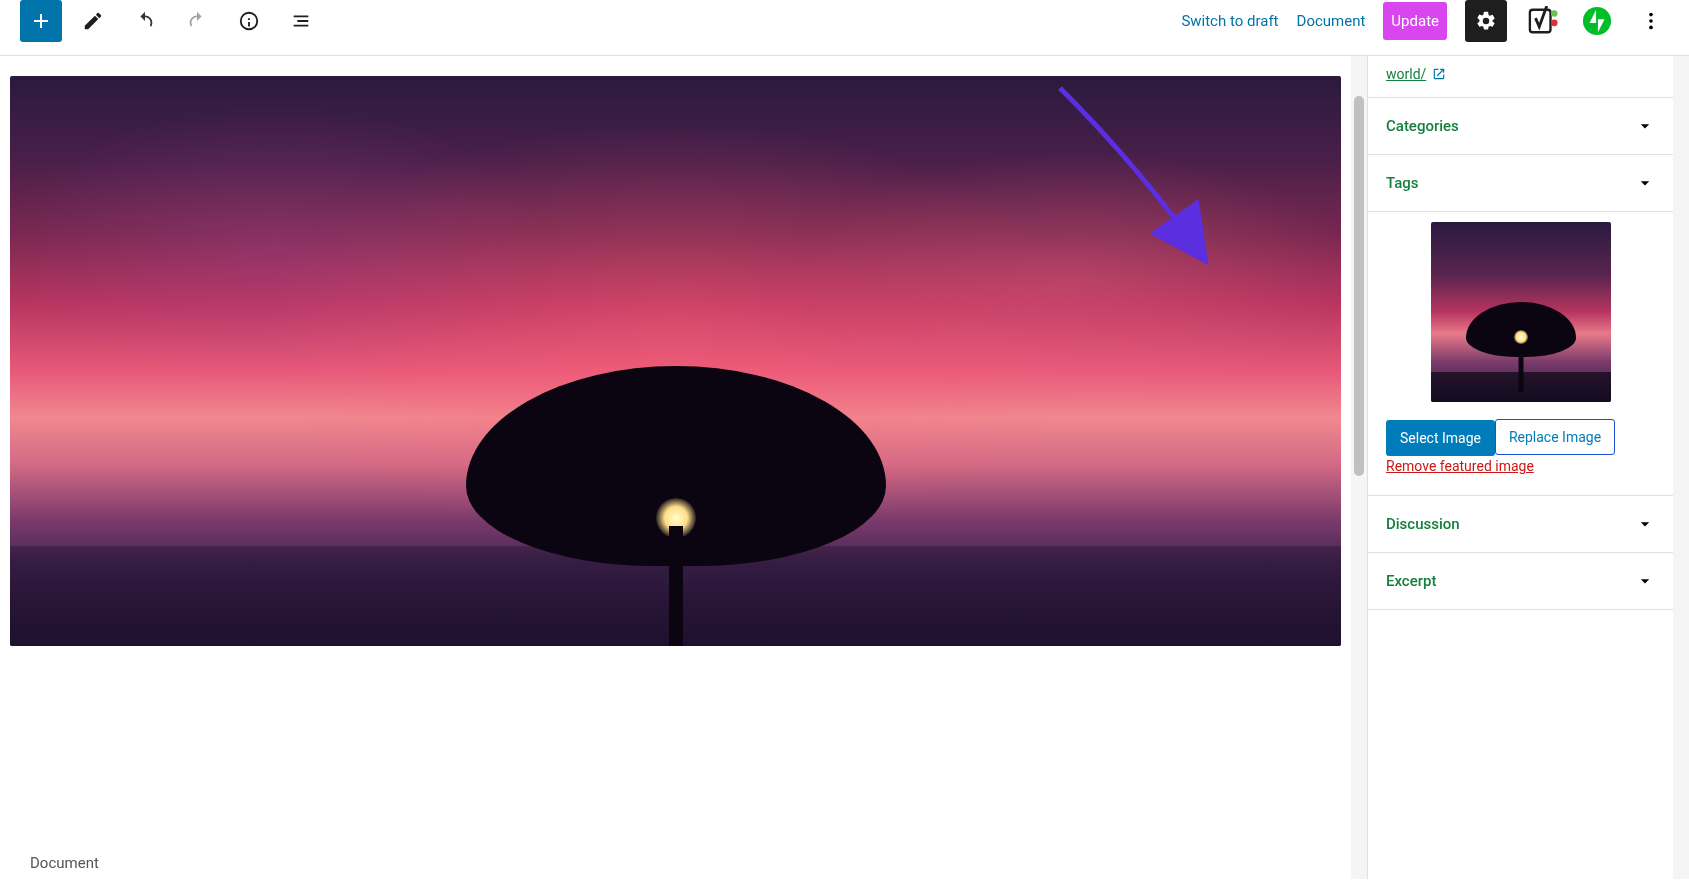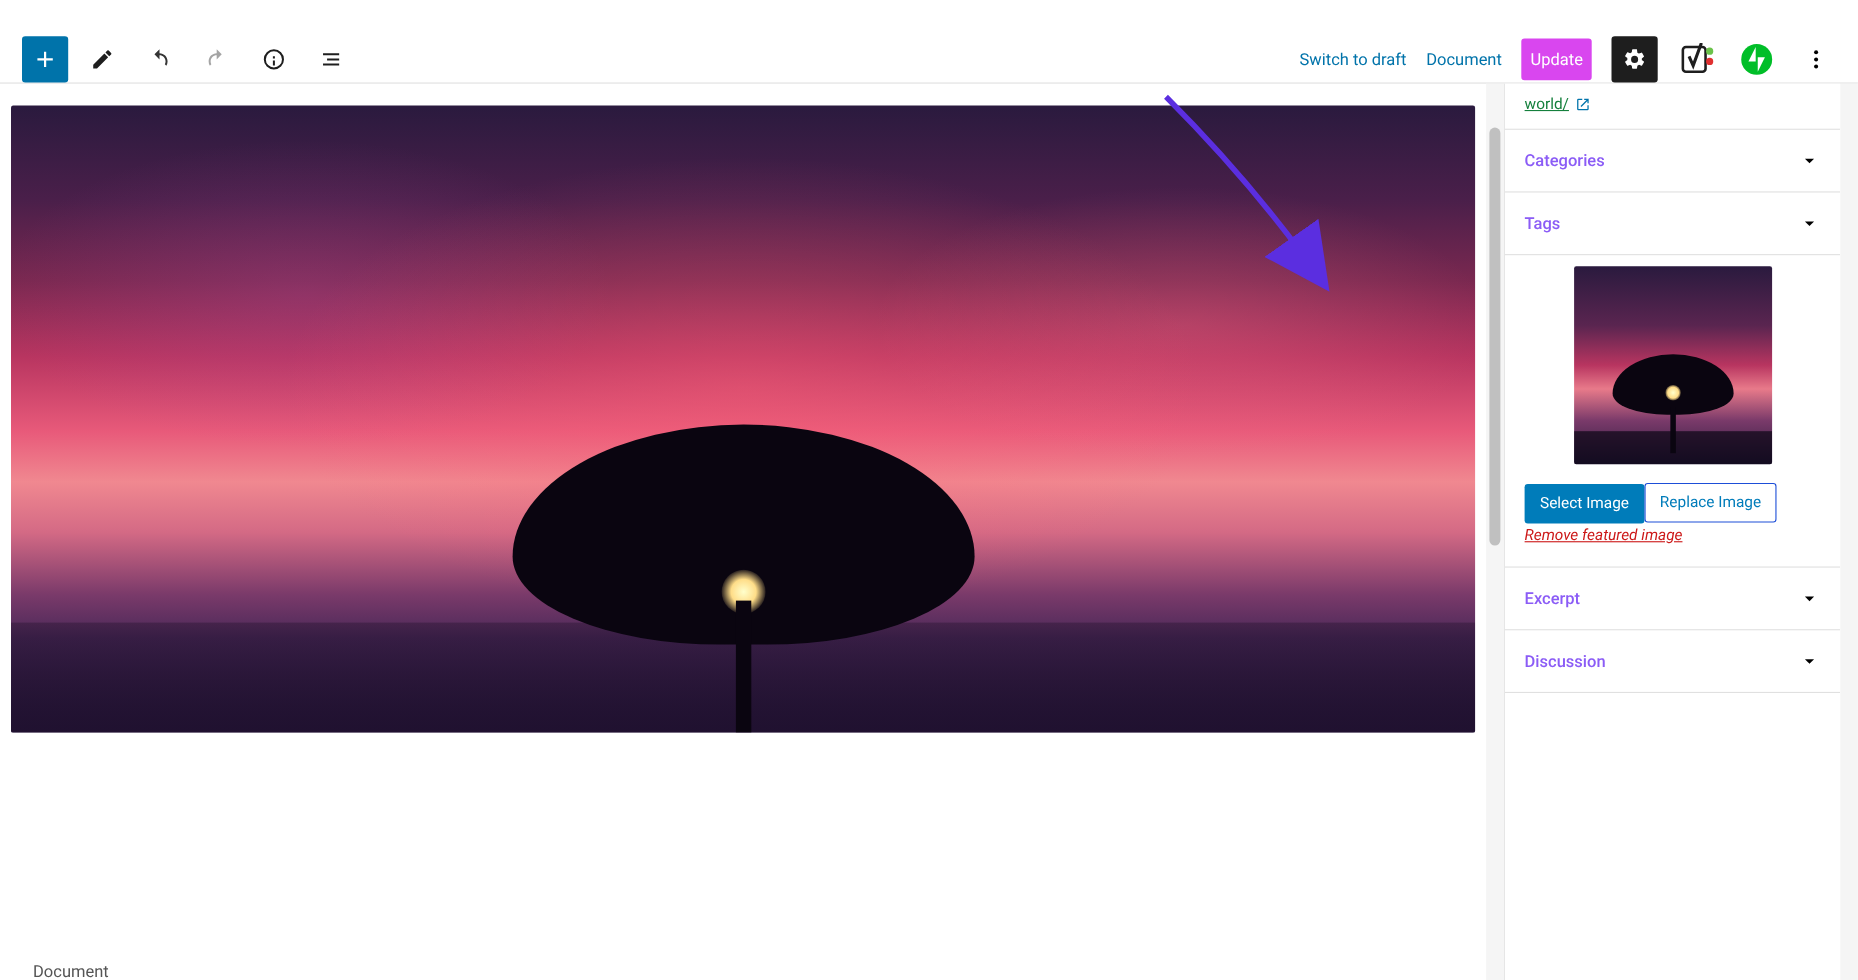--- a/index.html
+++ b/index.html
@@ -1,17 +1,17 @@
 <!DOCTYPE html>
 <html><head>
 <meta charset="utf-8">
 <style>
 * { box-sizing: border-box; margin: 0; padding: 0; }
 body { font-family: -apple-system, BlinkMacSystemFont, "Segoe UI", Roboto, sans-serif; background: #fff; width: 1689px; height: 891px; overflow: hidden; }
-.toolbar { height: 76px; border-bottom: 1px solid #e0e0e0; display: flex; align-items: flex-end; justify-content: space-between; padding: 0 20px; gap: 24px; }
+.toolbar { height: 56px; border-bottom: 1px solid #e0e0e0; display: flex; align-items: flex-start; justify-content: space-between; padding: 0 20px; gap: 24px; }
 .toolbar-left { display: flex; align-items: center; gap: 10px; }
 .add-btn { width: 42px; height: 42px; background: #0073aa; display: flex; align-items: center; justify-content: center; border-radius: 3px; cursor: pointer; }
 .add-btn svg { fill: #fff; }
 .tb-icon { width: 42px; height: 42px; display: flex; align-items: center; justify-content: center; cursor: pointer; }
 .tb-icon svg { fill: #1e1e1e; }
 .toolbar-right { display: flex; align-items: center; gap: 18px; }
 .link-btn { color: #0073aa; font-size: 15px; cursor: pointer; }
 .update-btn { background: #d946ef; color: #fff; padding: 10px 8px; border-radius: 3px; font-size: 15px; cursor: pointer; }
 .settings-btn { width: 42px; height: 42px; background: #1e1e1e; display: flex; align-items: center; justify-content: center; border-radius: 3px; cursor: pointer; }
 .settings-btn svg { fill: #fff; }
@@ -27,33 +27,33 @@
 .tree-trunk { position: absolute; bottom: 0; left: 50%; transform: translateX(-50%); width: 14px; height: 120px; background: #0a0510; }
 .sun { position: absolute; bottom: 108px; left: 50%; transform: translateX(-50%); width: 40px; height: 40px; background: radial-gradient(circle, #ffffcc 0%, #ffdd88 40%, rgba(255,200,100,0) 75%); border-radius: 50%; }
 .horizon { position: absolute; bottom: 0; left: 0; right: 0; height: 100px; background: linear-gradient(180deg, rgba(20,10,30,0.3) 0%, rgba(30,15,45,0.85) 100%); }
 .doc-label { position: absolute; bottom: 7px; left: 30px; font-size: 15px; color: #555; }
 .scrollbar-editor { width: 16px; background: #f5f5f5; position: relative; }
 .scrollbar-editor::after { content: ""; position: absolute; top: 40px; left: 3px; width: 10px; height: 380px; background: #c0c0c0; border-radius: 5px; }
 .sidebar { width: 306px; border-left: 1px solid #e0e0e0; overflow-y: auto; background: #fff; }
 .permalink-row { padding: 8px 18px 14px 18px; border-bottom: 1px solid #e0e0e0; }
 .permalink { color: #15803d; text-decoration: underline; font-size: 14px; display: inline-flex; align-items: center; gap: 6px; }
 .panel { border-bottom: 1px solid #e0e0e0; }
-.panel-header { display: flex; align-items: center; justify-content: space-between; padding: 18px 18px; cursor: pointer; font-size: 15px; color: #8b5cf6; font-weight: 500; }
+.panel-header { display: flex; align-items: center; justify-content: space-between; padding: 18px 18px; cursor: pointer; font-size: 15px; color: #15803d; font-weight: 500; }
 .chevron { width: 20px; height: 20px; }
 .panel-body { padding: 0 18px 20px 18px; }
 .thumb { width: 180px; height: 180px; margin: 10px auto 18px auto; background: linear-gradient(180deg, #2a1a3e 0%, #5a2550 30%, #b83560 50%, #e87a8a 62%, #7a3a6a 78%, #2a1a3e 100%); position: relative; border-radius: 2px; overflow: hidden; }
 .thumb .tree-s { position: absolute; left: 50%; transform: translateX(-50%); bottom: 10px; width: 110px; height: 90px; }
 .thumb .tree-s .canopy-s { position: absolute; top: 0; left: 50%; transform: translateX(-50%); width: 110px; height: 55px; background: #0a0510; border-radius: 50% 50% 45% 45% / 65% 65% 35% 35%; }
 .thumb .tree-s .trunk-s { position: absolute; bottom: 0; left: 50%; transform: translateX(-50%); width: 5px; height: 42px; background: #0a0510; }
 .thumb .sun-s { position: absolute; bottom: 48px; left: 50%; transform: translateX(-50%); width: 14px; height: 14px; background: radial-gradient(circle, #ffffcc 0%, #ffdd88 50%, transparent 80%); border-radius: 50%; }
 .thumb .hz-s { position: absolute; bottom: 0; left: 0; right: 0; height: 30px; background: rgba(10,5,20,0.7); }
 .select-img-btn { background: #007cba; color: #fff; padding: 10px 14px; font-size: 14px; border-radius: 3px; display: inline-block; cursor: pointer; margin-bottom: 0; }
 .replace-img-btn { border: 1px solid #1d4ed8; color: #007cba; padding: 9px 13px; font-size: 14px; border-radius: 3px; display: inline-block; cursor: pointer; margin-top: -1px; background:#fff;}
 .btn-stack { display: flex; flex-direction: row; align-items: flex-start; gap: 0; width: fit-content; }
-.remove-link { color: #cc1818; text-decoration: underline; font-size: 14px; display: inline-block; cursor: pointer; font-style: italic; }
+.remove-link { color: #cc1818; text-decoration: underline; font-size: 14px; display: inline-block; cursor: pointer; }
 .scrollbar-sidebar { width: 16px; background: #f5f5f5; }
 .arrow-annotation { position: absolute; top: 78px; left: 1050px; pointer-events: none; z-index: 50; }
 </style>
 </head>
 <body>
 
 <div class="toolbar">
   <div class="toolbar-left">
     <div class="add-btn">
       <svg width="24" height="24" viewBox="0 0 24 24">
@@ -175,30 +175,30 @@
         <div class="btn-stack">
           <span class="select-img-btn">Select Image</span>
           <span class="replace-img-btn">Replace Image</span>
         </div>
         <a class="remove-link">Remove featured image</a>
       </div>
     </div>
 
     <div class="panel">
       <div class="panel-header">
+        <span>Discussion</span>
+        <svg class="chevron" viewBox="0 0 24 24">
+            <path d="M7 10l5 5 5-5z"></path>
+          </svg>
+      </div>
+    </div>
+
+    <div class="panel">
+      <div class="panel-header">
         <span>Excerpt</span>
-        <svg class="chevron" viewBox="0 0 24 24">
-            <path d="M7 10l5 5 5-5z"></path>
-          </svg>
-      </div>
-    </div>
-
-    <div class="panel">
-      <div class="panel-header">
-        <span>Discussion</span>
         <svg class="chevron" viewBox="0 0 24 24">
             <path d="M7 10l5 5 5-5z"></path>
           </svg>
       </div>
     </div>
   </div>
   <div class="scrollbar-sidebar"></div>
 </div>
 
 <svg class="arrow-annotation" width="180" height="200">

